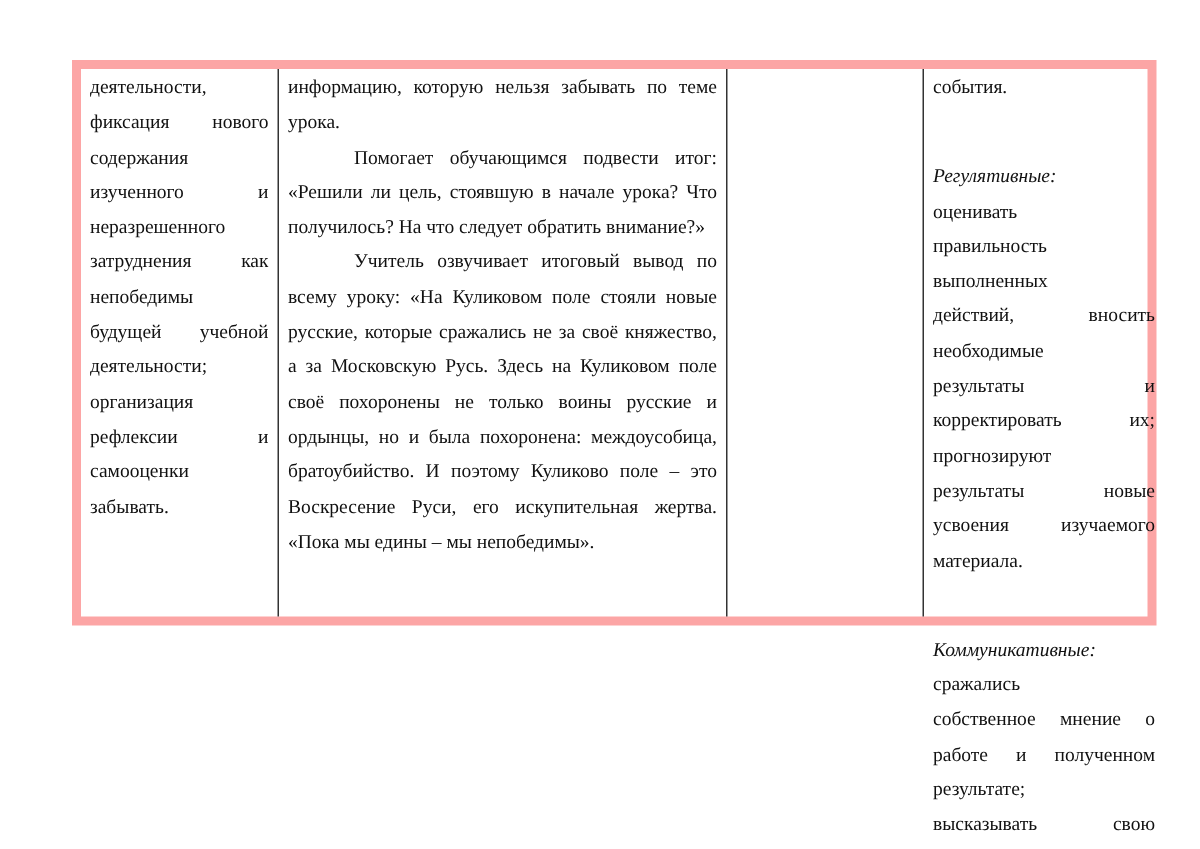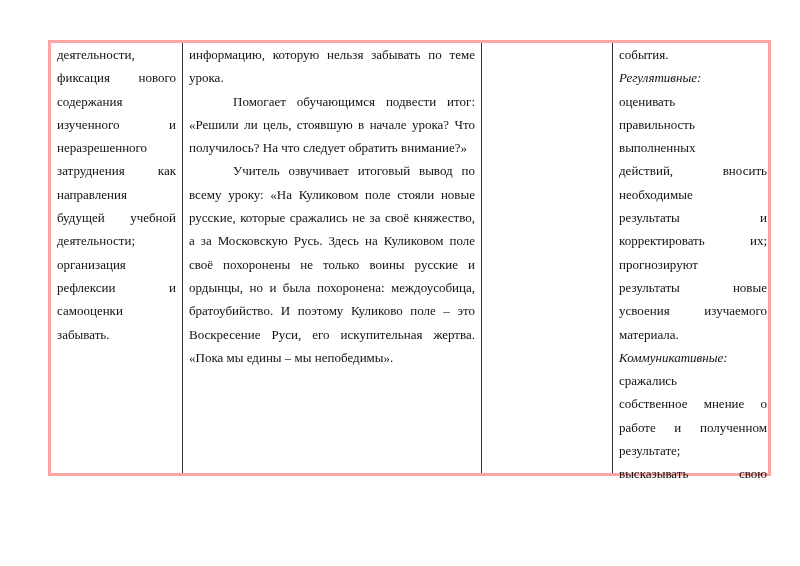--- a/index.html
+++ b/index.html
@@ -1,44 +1,44 @@
 <!DOCTYPE html>
 <html><head>
   <meta charset="utf-8">
   <style>
     html, body { margin: 0; padding: 0; background: #ffffff; }
     body { width: 800px; height: 566px; position: relative; overflow: hidden;
       font-family: "Liberation Serif", "DejaVu Serif", serif; color: #111; }
-    .tbl { position: absolute; left: 48px; top: 40px; width: 723px; height: 436px;
-      border: 3px solid #fca5a5; box-sizing: border-box; }
+    .tbl { position: absolute; left: 48px; top: 40px; width: 723px; height: 377px;
+      border: 6px solid #fca5a5; box-sizing: border-box; }
     .col { position: absolute; top: 0; bottom: 0; box-sizing: border-box; }
     .col + .col { border-left: 1px solid #333; }
     .c1 { left: 0; width: 131px; }
     .c2 { left: 131px; width: 299px; }
     .c3 { left: 430px; width: 131px; }
     .c4 { left: 561px; width: 161px; }
     .cell { padding: 0 6px; font-size: 13px; line-height: 23.3px; }
     .line { display: block; white-space: nowrap; height: 23.3px; }
     .just { text-align: justify; text-align-last: justify; white-space: normal; overflow: hidden; }
     .ind { text-indent: 44px; }
-    .it { font-style: italic; }
+    .it { font-style: italic; margin-top: 36px; }
   </style>
 </head>
 <body>
 
 <div class="tbl">
   <div class="col c1">
     <div class="cell" id="col1">
         <span class="line">деятельности,</span>
         <span class="line just">фиксация нового</span>
         <span class="line">содержания</span>
         <span class="line just">изученного и</span>
         <span class="line">неразрешенного</span>
         <span class="line just">затруднения как</span>
-        <span class="line">направления</span>
+        <span class="line">непобедимы</span>
         <span class="line just">будущей учебной</span>
         <span class="line">деятельности;</span>
         <span class="line">организация</span>
         <span class="line just">рефлексии и</span>
         <span class="line">самооценки</span>
         <span class="line">забывать.</span>
       </div>
   </div>
   <div class="col c2">
     <div class="cell" id="col2">

